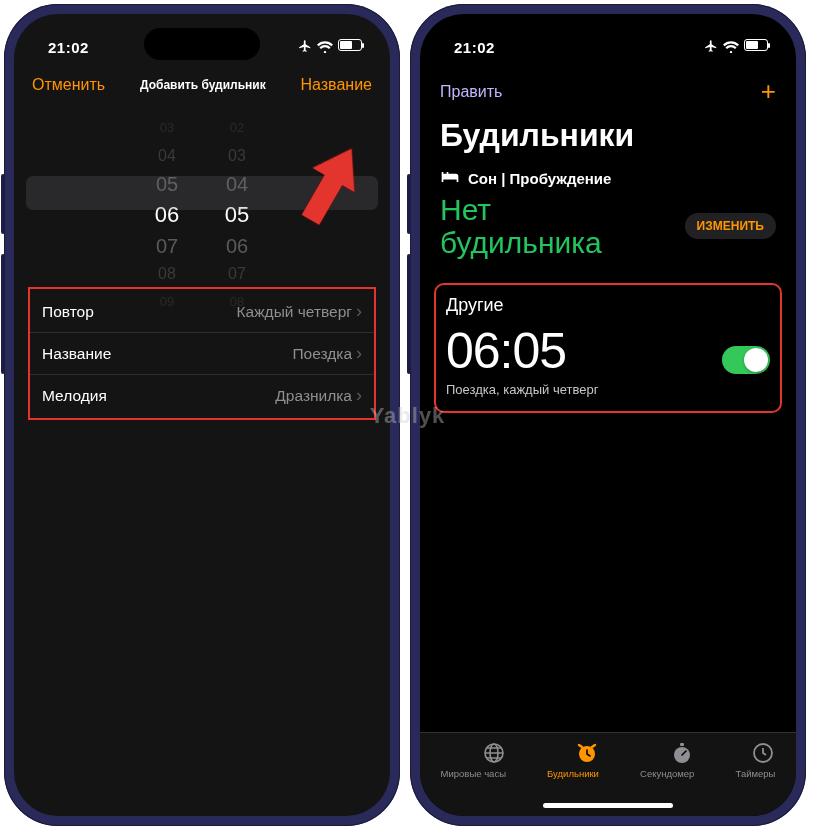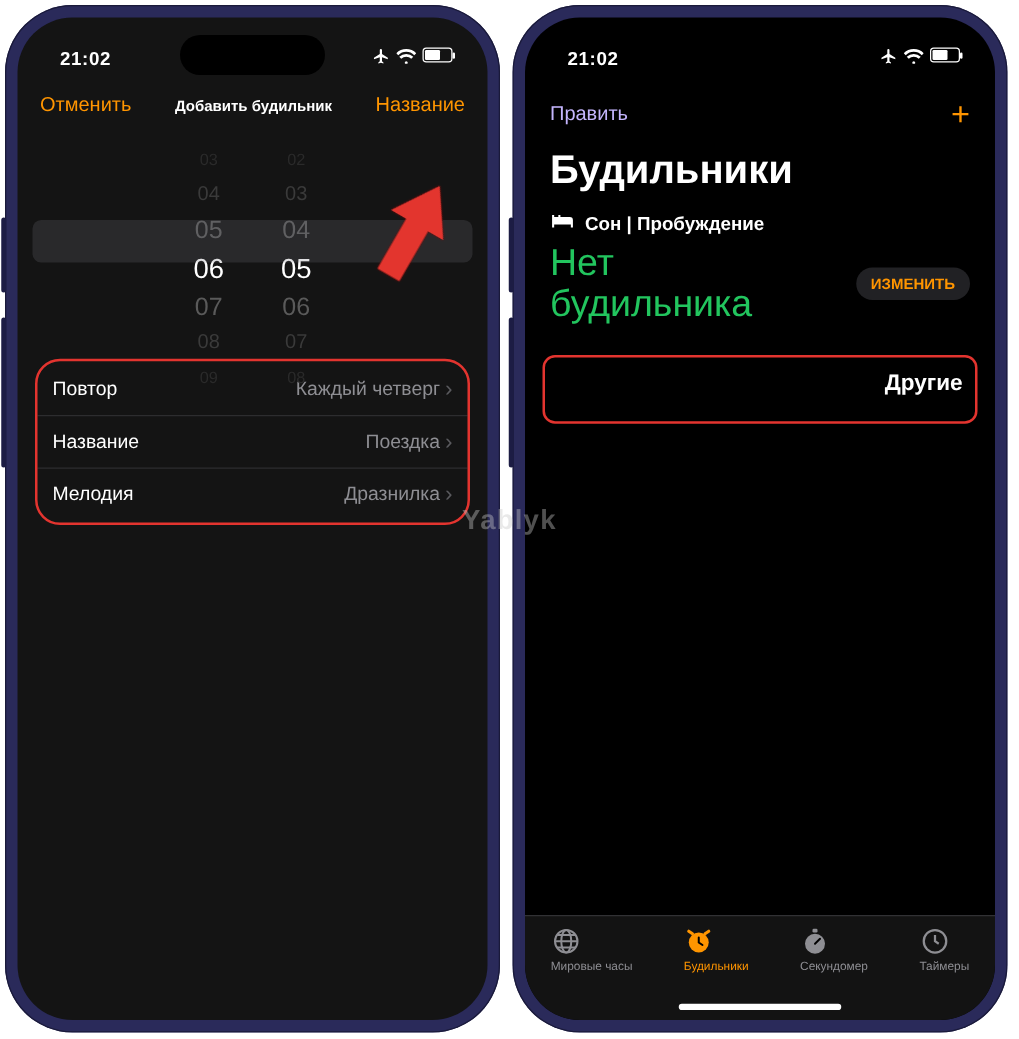--- a/index.html
+++ b/index.html
@@ -75,21 +75,21 @@
   .picker-sel-bar {
     position:absolute; left:12px; right:12px; top:62px; height:34px;
     background: rgba(120,120,128,0.22); border-radius:7px;
   }
   .picker-row.muted1{color:#3a3a3a; font-size:16px;}
   .picker-row.muted2{color:#2a2a2a; font-size:13px;}
   .picker-row.sel{ color:#fff; font-size:22px; height:34px; line-height:34px;}
 
   .settings-group {
     border: 2.5px solid #e3342f;
-    border-radius: 20px;
+    border-radius: 0;
     margin: 0 14px;
     padding: 2px 0;
   }
   .setting-row {
     display:flex; align-items:center; justify-content:space-between;
     padding: 10px 12px;
     border-bottom: 0.5px solid rgba(120,120,128,0.25);
     font-size:15.5px;
   }
   .setting-row:last-child { border-bottom:none; }
@@ -129,34 +129,34 @@
     background: rgba(120,120,128,0.28); color:#ff9500;
     border:none; border-radius:14px; padding:6px 12px; font-size:12px; font-weight:600;
   }
 
   .section-other {
     border: 2.5px solid #e3342f;
     border-radius: 10px;
     margin: 14px 14px 0;
     padding: 10px 10px 14px;
   }
-  .section-other .header { font-size:18px; font-weight:700; margin-bottom:6px;text-align:right; }
+  .section-other .header { font-size:18px; font-weight:400; margin-bottom:6px; }
   .alarm-row { display:flex; justify-content:space-between; align-items:center; }
   .alarm-time { font-size:50px; font-weight:300; letter-spacing:-1px; }
   .alarm-sub { font-size:13px; color:#c8c8cc; margin-top:2px; }
 
   .tabbar {
     position:absolute; bottom:0; left:0; right:0;
     height:84px;
     background: rgba(20,20,20,0.94);
     border-top:0.5px solid rgba(120,120,128,0.3);
     display:flex; justify-content:space-around; align-items:flex-start;
     padding-top:8px;
   }
-  .tab { display:flex; flex-direction:column; align-items:flex-start; gap:3px; color:#8e8e93; font-size:9.5px; }
+  .tab { display:flex; flex-direction:column; align-items:flex-end; gap:3px; color:#8e8e93; font-size:9.5px; }
   .tab.active { color:#ff9500; }
   .tab .ticon { height:24px; display:flex; align-items:center; }
   .home-ind {
     position:absolute; bottom:8px; left:50%; transform:translateX(-50%);
     width:130px; height:5px; background:#fff; border-radius:3px;
   }
   .watermark {
     position:absolute; top:50%; left:50%; transform:translate(-50%,-50%);
     font-size:22px; color:rgba(200,200,200,0.4); font-weight:700;
     pointer-events:none; z-index:100; letter-spacing:1px;
@@ -297,20 +297,29 @@
       <div class="sleep-row">
         <div class="noalarm">
           <span>Нет</span><br><span>будильника</span>
         </div>
         <button class="change-btn">ИЗМЕНИТЬ</button>
       </div>
     </div>
 
     <div class="section-other">
       <div class="header">Другие</div>
+      <div class="alarm-row">
+        <div>
+          <div class="alarm-time">06:05</div>
+          <div class="alarm-sub">Поездка, каждый четверг</div>
+        </div>
+        <span class="toggle on">
+            <span class="knob"></span>
+          </span>
+      </div>
     </div>
 
     <div class="tabbar">
       <div class="tab">
         <span class="ticon">
           <svg width="24" height="24" viewBox="0 0 24 24" fill="none" stroke="#8e8e93" stroke-width="1.6">
               <circle cx="12" cy="12" r="9"></circle>
               <ellipse cx="12" cy="12" rx="4" ry="9"></ellipse>
               <path d="M3 12h18M5 7h14M5 17h14"></path>
             </svg>

